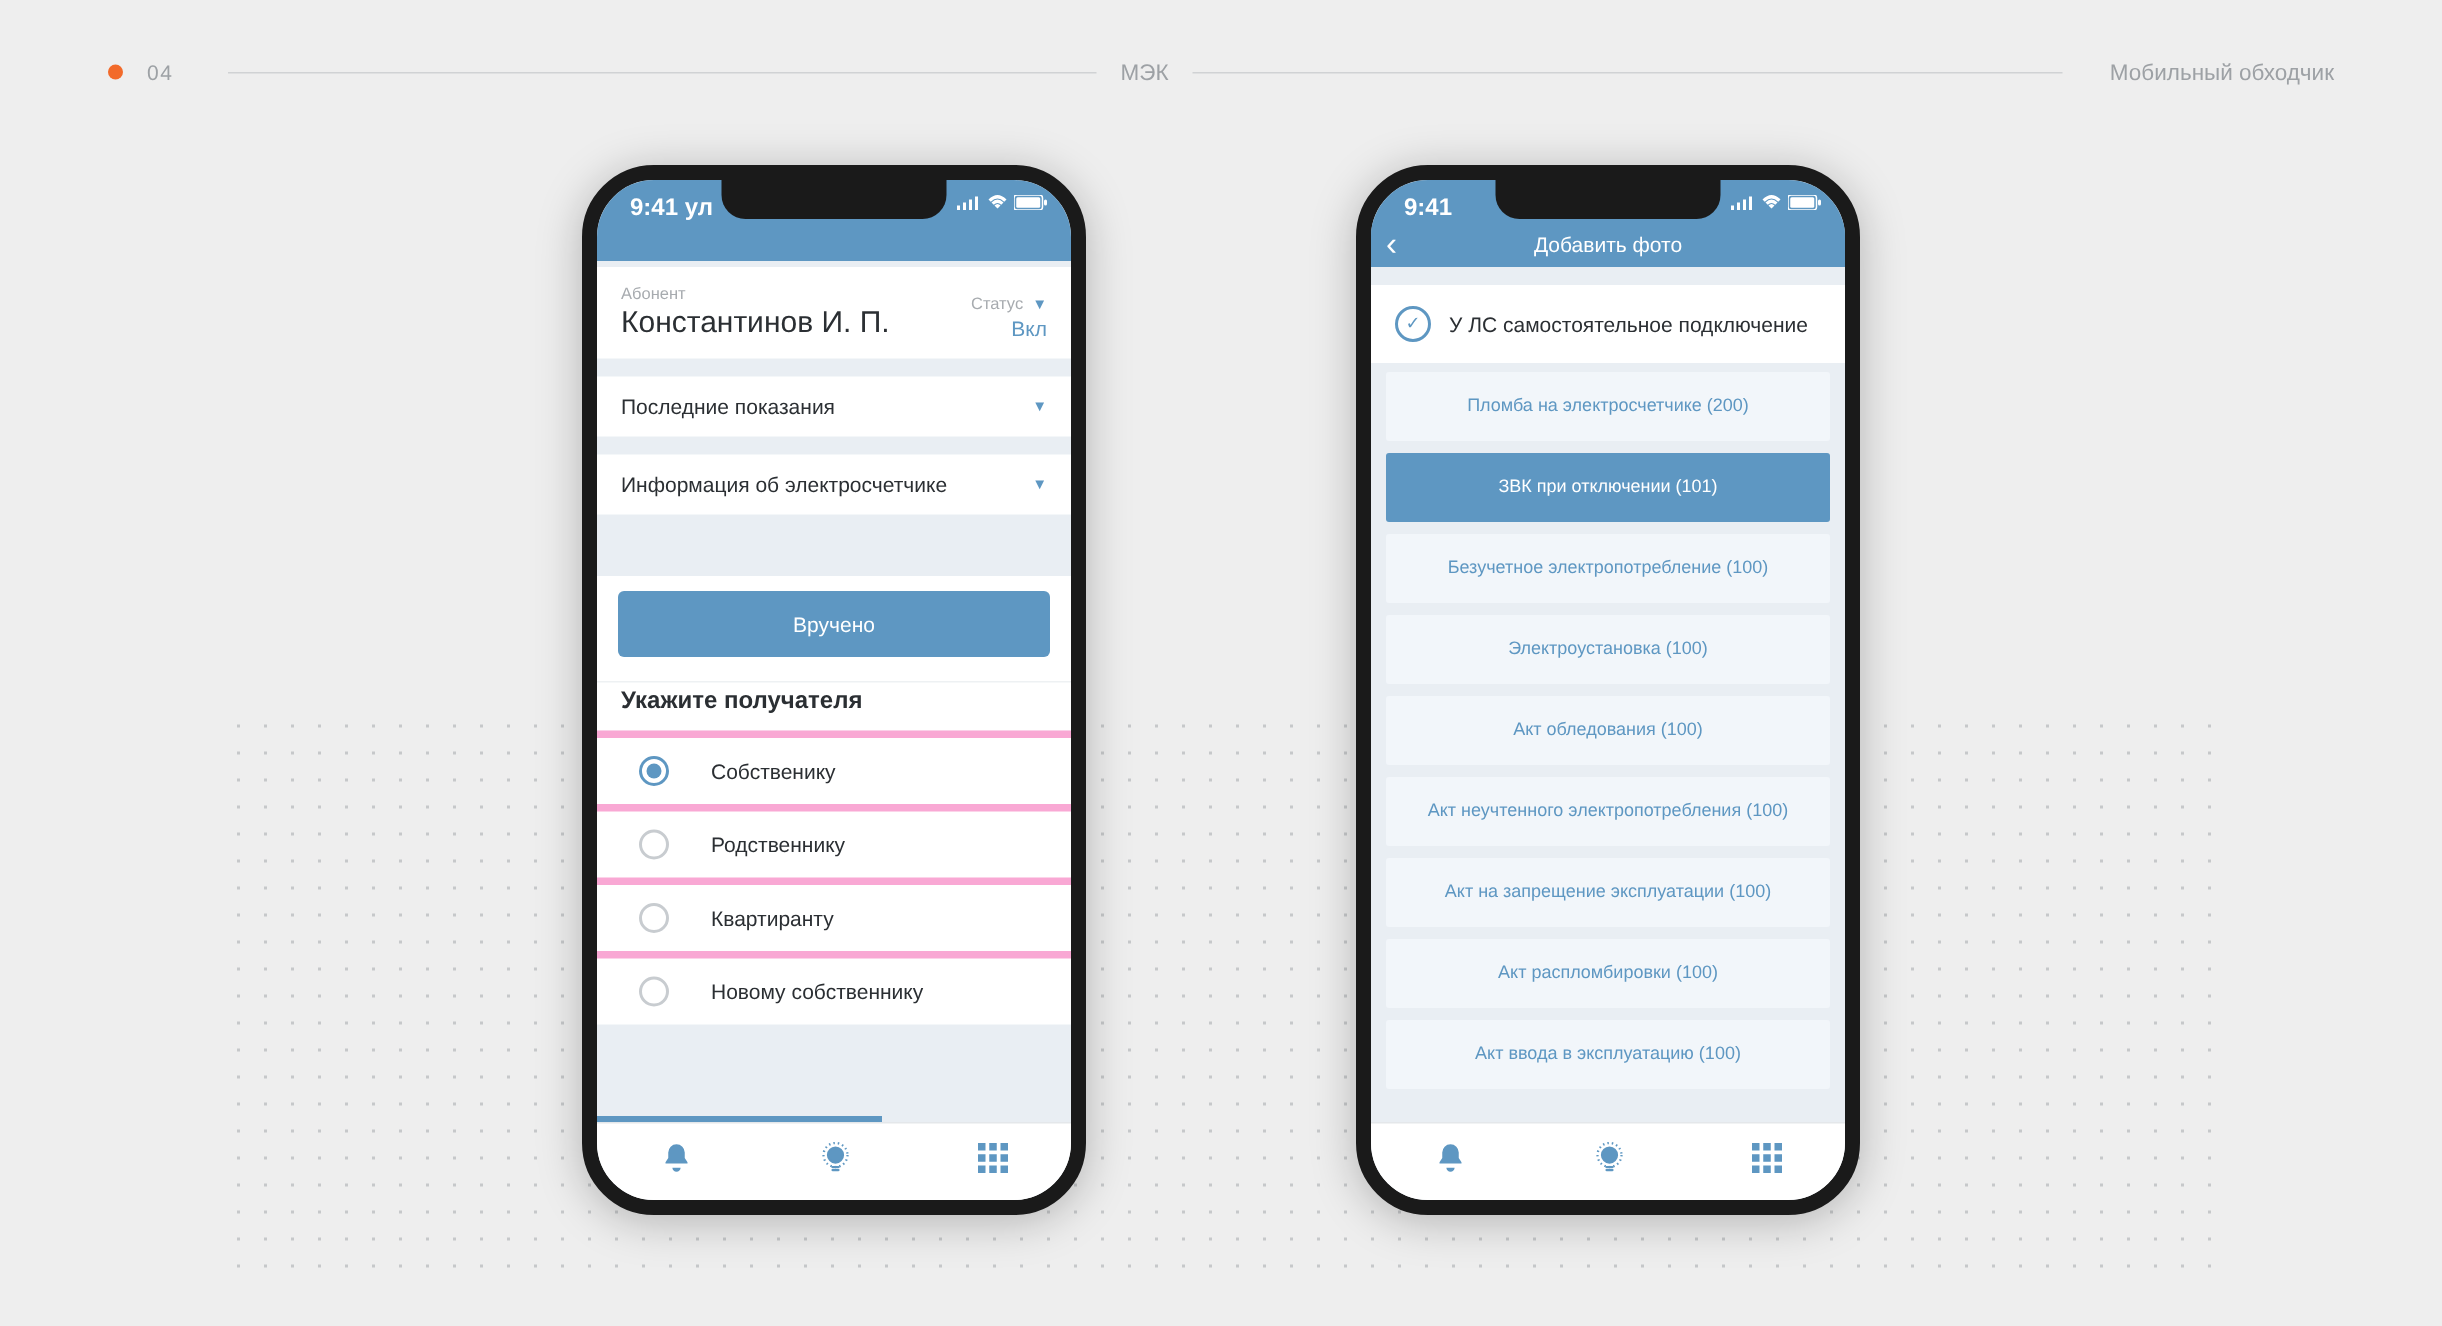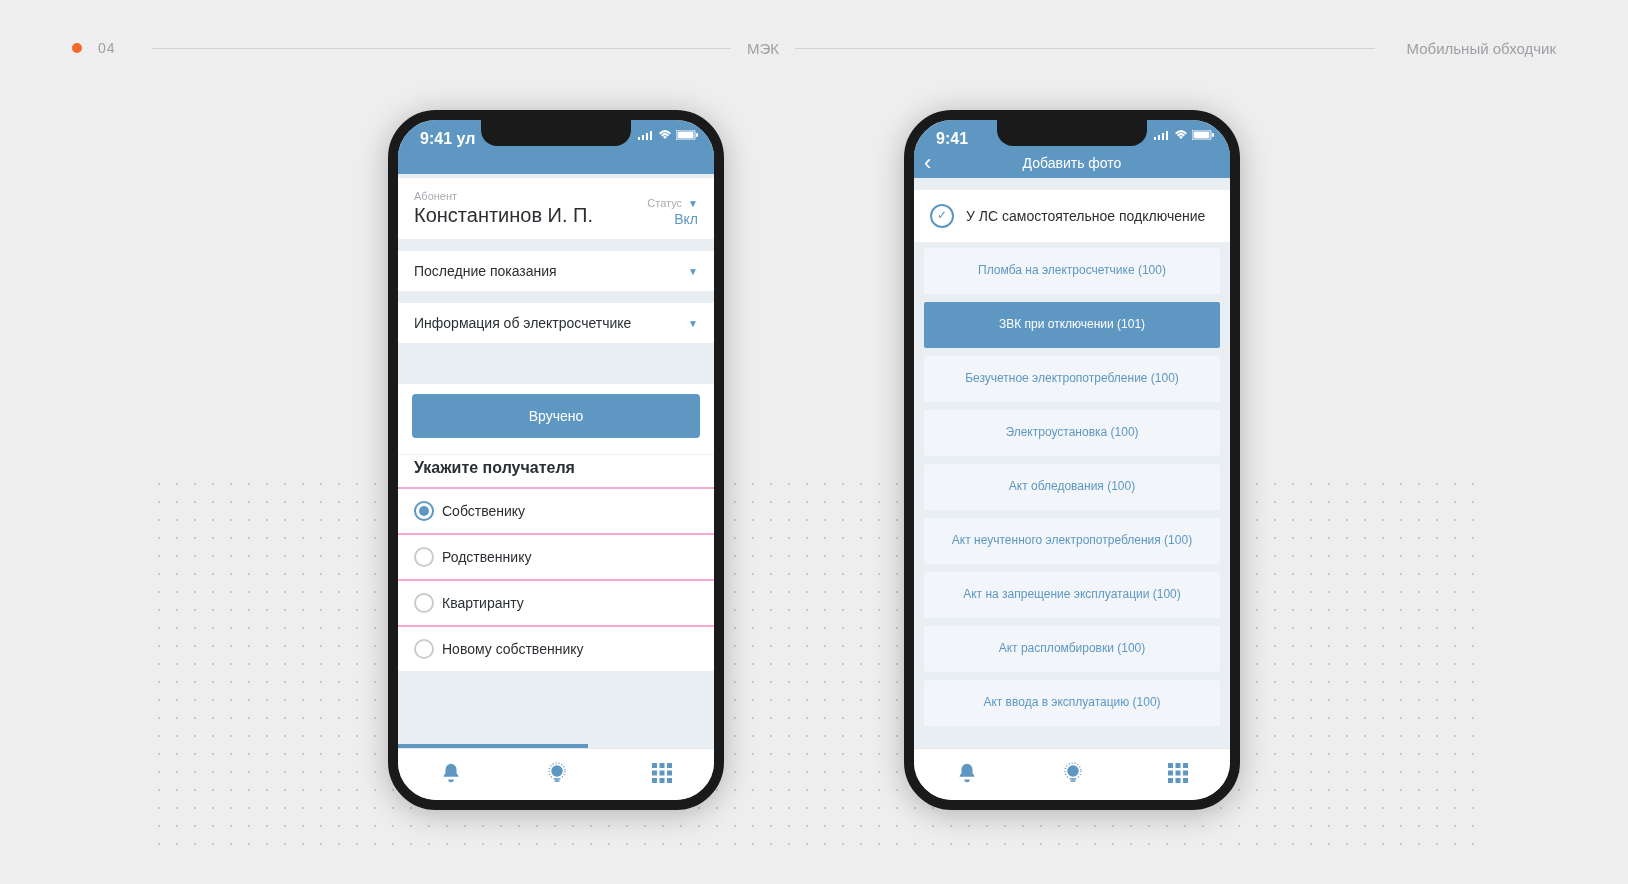--- a/index.html
+++ b/index.html
@@ -66,21 +66,21 @@
   .sm-val { font-size: 20px; color: #2b2f33; }
   .stat-val { color: #5e97c2; font-size: 14px; }
   .chev-dn { color: #5e97c2; font-size: 10px; margin-left: 6px; }
   .exp-row { display: flex; justify-content: space-between; align-items: center; font-size: 14px; color: #2b2f33; }
 
   .btn-row { display: flex; gap: 28px; padding: 10px 14px 16px; margin-top: 41px; }
   .btn { flex: 1; background: #5e97c2; color: #fff; border: none; border-radius: 4px; height: 44px; font-size: 14px; cursor: pointer; }
 
   .sec-title { font-weight: 700; font-size: 16px; padding: 4px 16px 10px; color: #2b2f33; background: #fff; border-top: 1px solid #eef1f3; }
   .radio-list { background: #fff; }
-  .radio-item { display: flex; align-items: center; gap: 8px; padding: 12px 16px; border-top: 2px solid #f9a8d4; font-size: 14px; color: #2b2f33; cursor: pointer; }
+  .radio-item { display: flex; align-items: center; gap: 28px; padding: 12px 28px; border-top: 5px solid #f9a8d4; font-size: 14px; color: #2b2f33; cursor: pointer; }
   .rad { width: 20px; height: 20px; border: 2px solid #c8ccd0; border-radius: 50%; display: flex; align-items: center; justify-content: center; }
   .rad.sel { border-color: #5e97c2; }
   .rad.sel::after { content: ""; width: 10px; height: 10px; background: #5e97c2; border-radius: 50%; }
   .prog-line { position: absolute; bottom: 52px; left: 0; width: 60%; height: 4px; background: #5e97c2; }
 
   
   .check-row { display: flex; align-items: center; gap: 12px; background: #fff; padding: 14px 16px; font-size: 14px; color: #2b2f33; line-height: 1.3; }
   .chk-circ { width: 24px; height: 24px; border: 2px solid #5e97c2; border-radius: 50%; color: #5e97c2; display: flex; align-items: center; justify-content: center; font-size: 12px; flex-shrink: 0; }
   .opt-list { padding: 6px 10px 0; display: flex; flex-direction: column; gap: 8px; }
   .opt { height: 46px; background: #f2f6fa; color: #5e97c2; font-size: 12px; border: none; border-radius: 2px; cursor: pointer; display: flex; align-items: center; justify-content: center; text-align: center; padding: 0 10px; line-height: 1.3; }
@@ -240,21 +240,21 @@
       <span>Добавить фото</span>
     </div>
 
     <div class="screen-body" style="top:58px">
       <div style="height:12px"></div>
       <div class="check-row">
         <span class="chk-circ">✓</span>
         <span>У ЛС самостоятельное подключение</span>
       </div>
       <div class="opt-list" id="opt-list">
-          <button class="opt">Пломба на электросчетчике (100)</button>
+          <button class="opt">Пломба на электросчетчике (200)</button>
           <button class="opt sel">ЗВК при отключении (101)</button>
           <button class="opt">Безучетное электропотребление (100)</button>
           <button class="opt">Электроустановка (100)</button>
           <button class="opt">Акт обледования (100)</button>
           <button class="opt">Акт неучтенного электропотребления (100)</button>
           <button class="opt">Акт на запрещение эксплуатации (100)</button>
           <button class="opt">Акт распломбировки (100)</button>
           <button class="opt">Акт ввода в эксплуатацию (100)</button>
         </div>
     </div>

